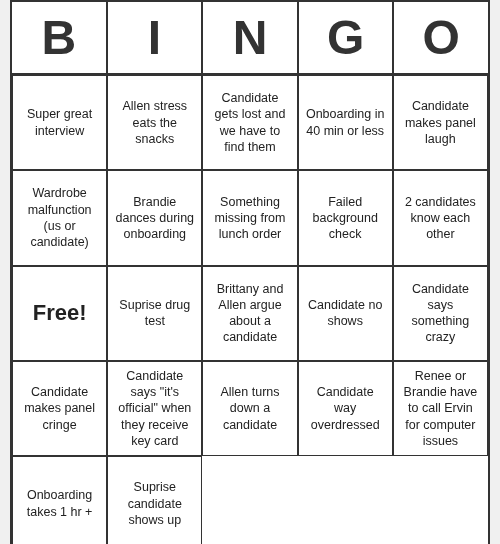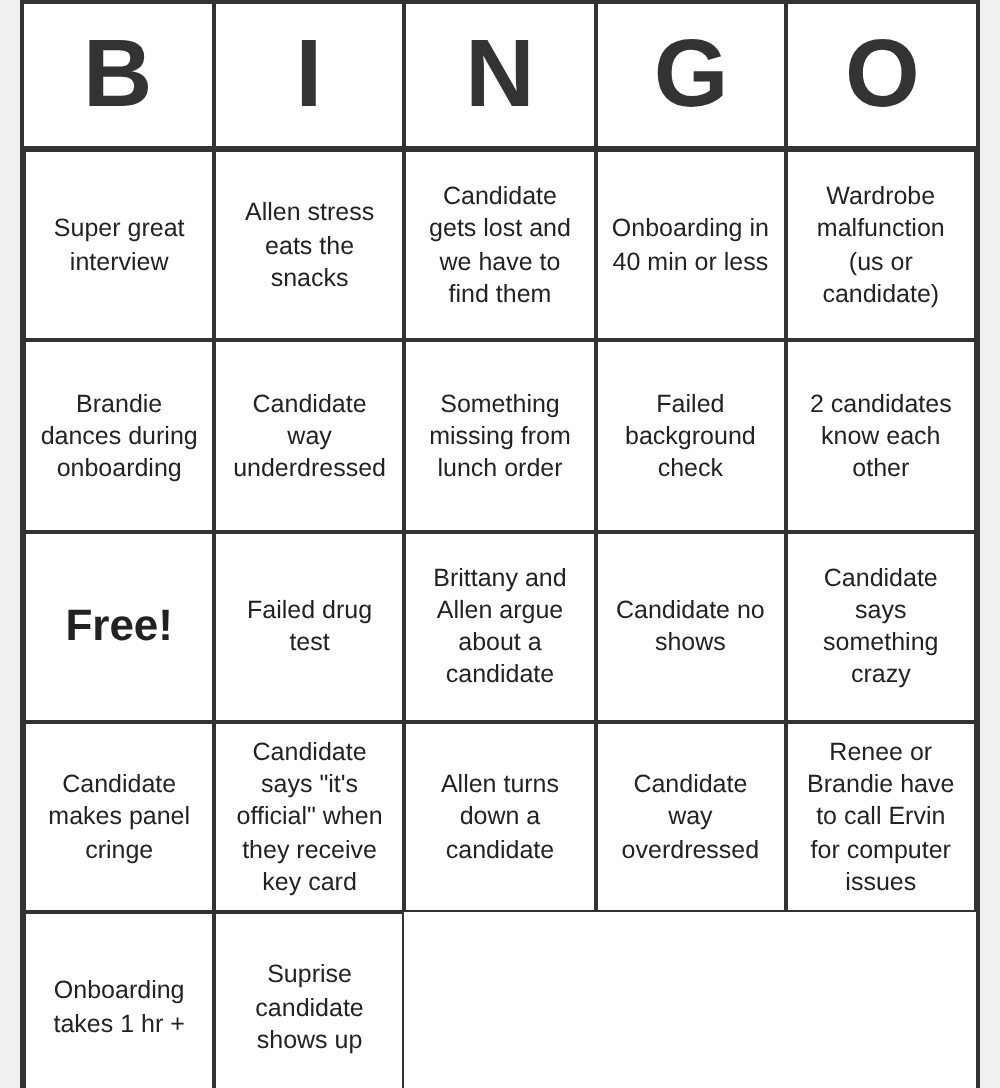--- a/index.html
+++ b/index.html
@@ -63,28 +63,28 @@
       <div class="bingo-letter">I</div>
       <div class="bingo-letter">N</div>
       <div class="bingo-letter">G</div>
       <div class="bingo-letter">O</div>
     </div>
   <div class="bingo-grid">
   <div class="bingo-cell">Super great interview</div>
       <div class="bingo-cell">Allen stress eats the snacks</div>
       <div class="bingo-cell">Candidate gets lost and we have to find them</div>
       <div class="bingo-cell">Onboarding in 40 min or less</div>
+      <div class="bingo-cell">Candidate makes panel laugh</div>
       <div class="bingo-cell">Wardrobe malfunction (us or candidate)</div>
       <div class="bingo-cell">Brandie dances during onboarding</div>
-      <div class="bingo-cell">Candidate way underdressed</div>
       <div class="bingo-cell">Something missing from lunch order</div>
       <div class="bingo-cell">Failed background check</div>
       <div class="bingo-cell">2 candidates know each other</div>
       <div class="bingo-cell free">Free!</div>
-      <div class="bingo-cell">Failed drug test</div>
+      <div class="bingo-cell">Suprise drug test</div>
       <div class="bingo-cell">Brittany and Allen argue about a candidate</div>
       <div class="bingo-cell">Candidate no shows</div>
       <div class="bingo-cell">Candidate says something crazy</div>
       <div class="bingo-cell">Candidate makes panel cringe</div>
       <div class="bingo-cell">Candidate says "it's official" when they receive key card</div>
       <div class="bingo-cell">Allen turns down a candidate</div>
       <div class="bingo-cell">Candidate way overdressed</div>
       <div class="bingo-cell">Renee or Brandie have to call Ervin for computer issues</div>
       <div class="bingo-cell">Onboarding takes 1 hr +</div>
       <div class="bingo-cell">Suprise candidate shows up</div>

